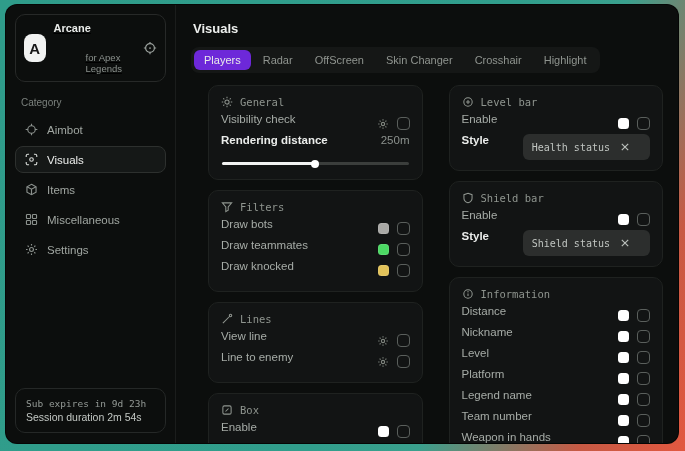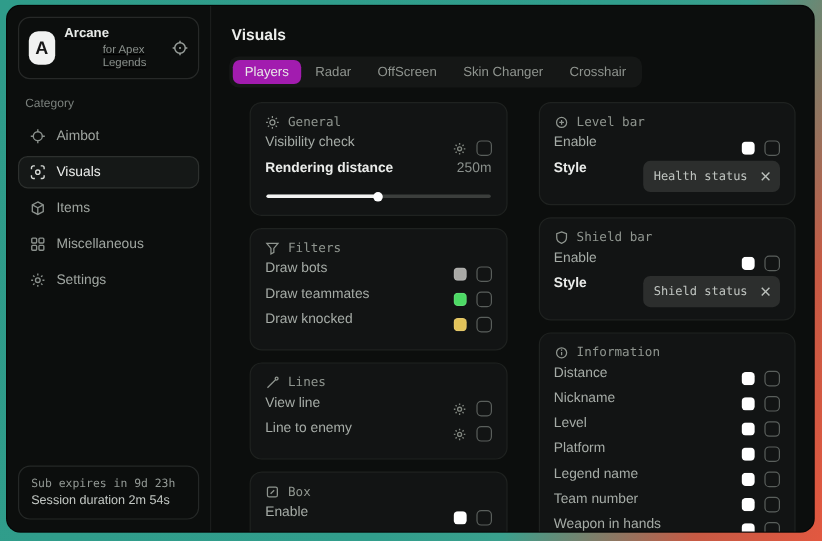--- a/index.html
+++ b/index.html
@@ -11,55 +11,55 @@
   }
   .window {
     position:absolute; left:5px; top:4px; right:6px; bottom:7px;
     background:#0c0e0d; border-radius:12px; border:1px solid rgba(0,0,0,.55);
     display:flex; overflow:hidden;
   }
   
   .sidebar { width:170px; flex:0 0 170px; border-right:1px solid #1b1d1c; padding:9px 9px 10px; display:flex; flex-direction:column; }
   .logo-card { border:1px solid #272928; border-radius:10px; padding:7px 8px; display:flex; align-items:center; gap:8px; }
   .logo-sq { width:28px; height:28px; border-radius:8px; background:#f1f2f1; color:#161616; display:grid; place-items:center; font-weight:bold; font-size:15px; }
-  .logo-txt { display:flex; flex-direction:column; gap:2px;text-decoration:underline; }
+  .logo-txt { display:flex; flex-direction:column; gap:18px;text-decoration:underline; }
   .logo-title { font-size:11px; font-weight:bold; color:#e9ebe9; }
   .logo-sub { font-size:9.5px; color:#8b918d;padding-left:32px; }
   .logo-target { margin-left:auto; color:#9aa09c; display:flex; }
   .cat-label { font-size:10px; color:#7b817d; margin:15px 6px 8px; }
   .nav-item { display:flex; align-items:center; gap:9px; padding:6px 9px; border-radius:8px; border:1px solid transparent; color:#a0a6a1; font-size:11.5px; margin-bottom:3px; cursor:pointer; }
   .nav-item .nicon { display:flex; color:#8b918d; }
   .nav-item.on { background:#151817; border-color:#2d302e; color:#eceeec; }
   .nav-item.on .nicon { color:#d7dad7; }
   .side-footer { margin-top:auto; border:1px solid #252827; border-radius:10px; padding:9px 10px; }
   .sf-line1 { font-family:"DejaVu Sans Mono", monospace; font-size:9.5px; color:#949a96; margin-bottom:2px; }
   .sf-line2 { font-size:10.5px; color:#c3c8c4; }
   
   .main { flex:1; padding:12px 15px 0; display:flex; flex-direction:column; min-width:0; }
   .page-title { font-size:13px; font-weight:bold; color:#eceeec; margin:4px 0 0 2px; }
   .tabbar { margin-top:11px; width:fit-content; background:#151716; border-radius:8px; padding:3px; display:flex; gap:2px; }
   .tab { font-size:11px; color:#8f948f; padding:4px 10px; border-radius:6px; cursor:pointer; white-space:nowrap; }
-  .tab.on { background:#a21caf; color:#e9ebe9; }
+  .tab.on { background:#6d28d9; color:#e9ebe9; }
   .content { margin-top:12px; display:grid; grid-template-columns:1fr 1fr; gap:9px; align-items:start; }
   .col { display:flex; flex-direction:column; gap:10px; }
   .card { background:#121414; border:1px solid #1f2220; border-radius:10px; padding:8px 12px 10px;margin-left:17px; }
   .card-h { display:flex; align-items:center; gap:7px; color:#8f958f; font-family:"DejaVu Sans Mono", monospace; font-size:10.5px; margin:2px 0 5px; }
   .card-h .cicon { display:flex; color:#8f958f; }
   .row { display:flex; justify-content:space-between; min-height:21px; font-size:11.5px; color:#a6aca7; }
   .row.tall { min-height:26px; }
   .row .lbl.em { color:#eaecea; font-weight:bold; }
   .ctrls { display:flex; align-items:center; gap:8px; }
   .cb { width:13px; height:13px; border:1.5px solid #5a5f5c; border-radius:4px; background:transparent; cursor:pointer; }
   .swatch { width:11px; height:11px; border-radius:3.5px; border:1px solid rgba(255,255,255,.09); cursor:pointer; }
   .gear-mini { display:flex; color:#80867f; cursor:pointer; }
   .slider { margin:7px 1px 4px; height:3px; background:#3b3e3c; border-radius:2px; position:relative; cursor:pointer; }
   .slider-fill { height:100%; background:#f2f3f2; border-radius:2px; position:relative; }
   .slider-thumb { position:absolute; right:-4px; top:-2.5px; width:8px; height:8px; border-radius:50%; background:#ffffff; }
   .val { color:#8b918d; font-size:11.5px; }
-  .dd { background:#2c2e2d; border-radius:6px; padding:3px 5px 3px 9px; display:flex; align-items:center; gap:8px; cursor:pointer; }
+  .dd { background:#2c2e2d; border-radius:6px; padding:3px 18px 3px 9px; display:flex; align-items:center; gap:8px; cursor:pointer; }
   .dd-txt { font-family:"DejaVu Sans Mono", monospace; font-size:10px; color:#c0c5c1; }
   .dd-x { display:flex; color:#b9beba; padding:2px 3px; border-radius:4px; cursor:pointer; }
   svg { display:block; }
 </style>
 </head>
 <body>
 
 <div class="window">
 
   <aside class="sidebar">
@@ -140,20 +140,21 @@
 
   <section class="main">
     <h1 class="page-title">Visuals</h1>
 
     <div class="tabbar">
       <span class="tab on">Players</span>
       <span class="tab">Radar</span>
       <span class="tab">OffScreen</span>
       <span class="tab">Skin Changer</span>
       <span class="tab">Crosshair</span>
+      <span class="tab">Highlight</span>
     </div>
 
     <div class="content">
 
       <div class="col">
 
         <div class="card">
           <div class="card-h">
             <span class="cicon">
               <svg width="12" height="12" viewBox="0 0 16 16" fill="none" stroke="currentColor" stroke-width="1.4">

